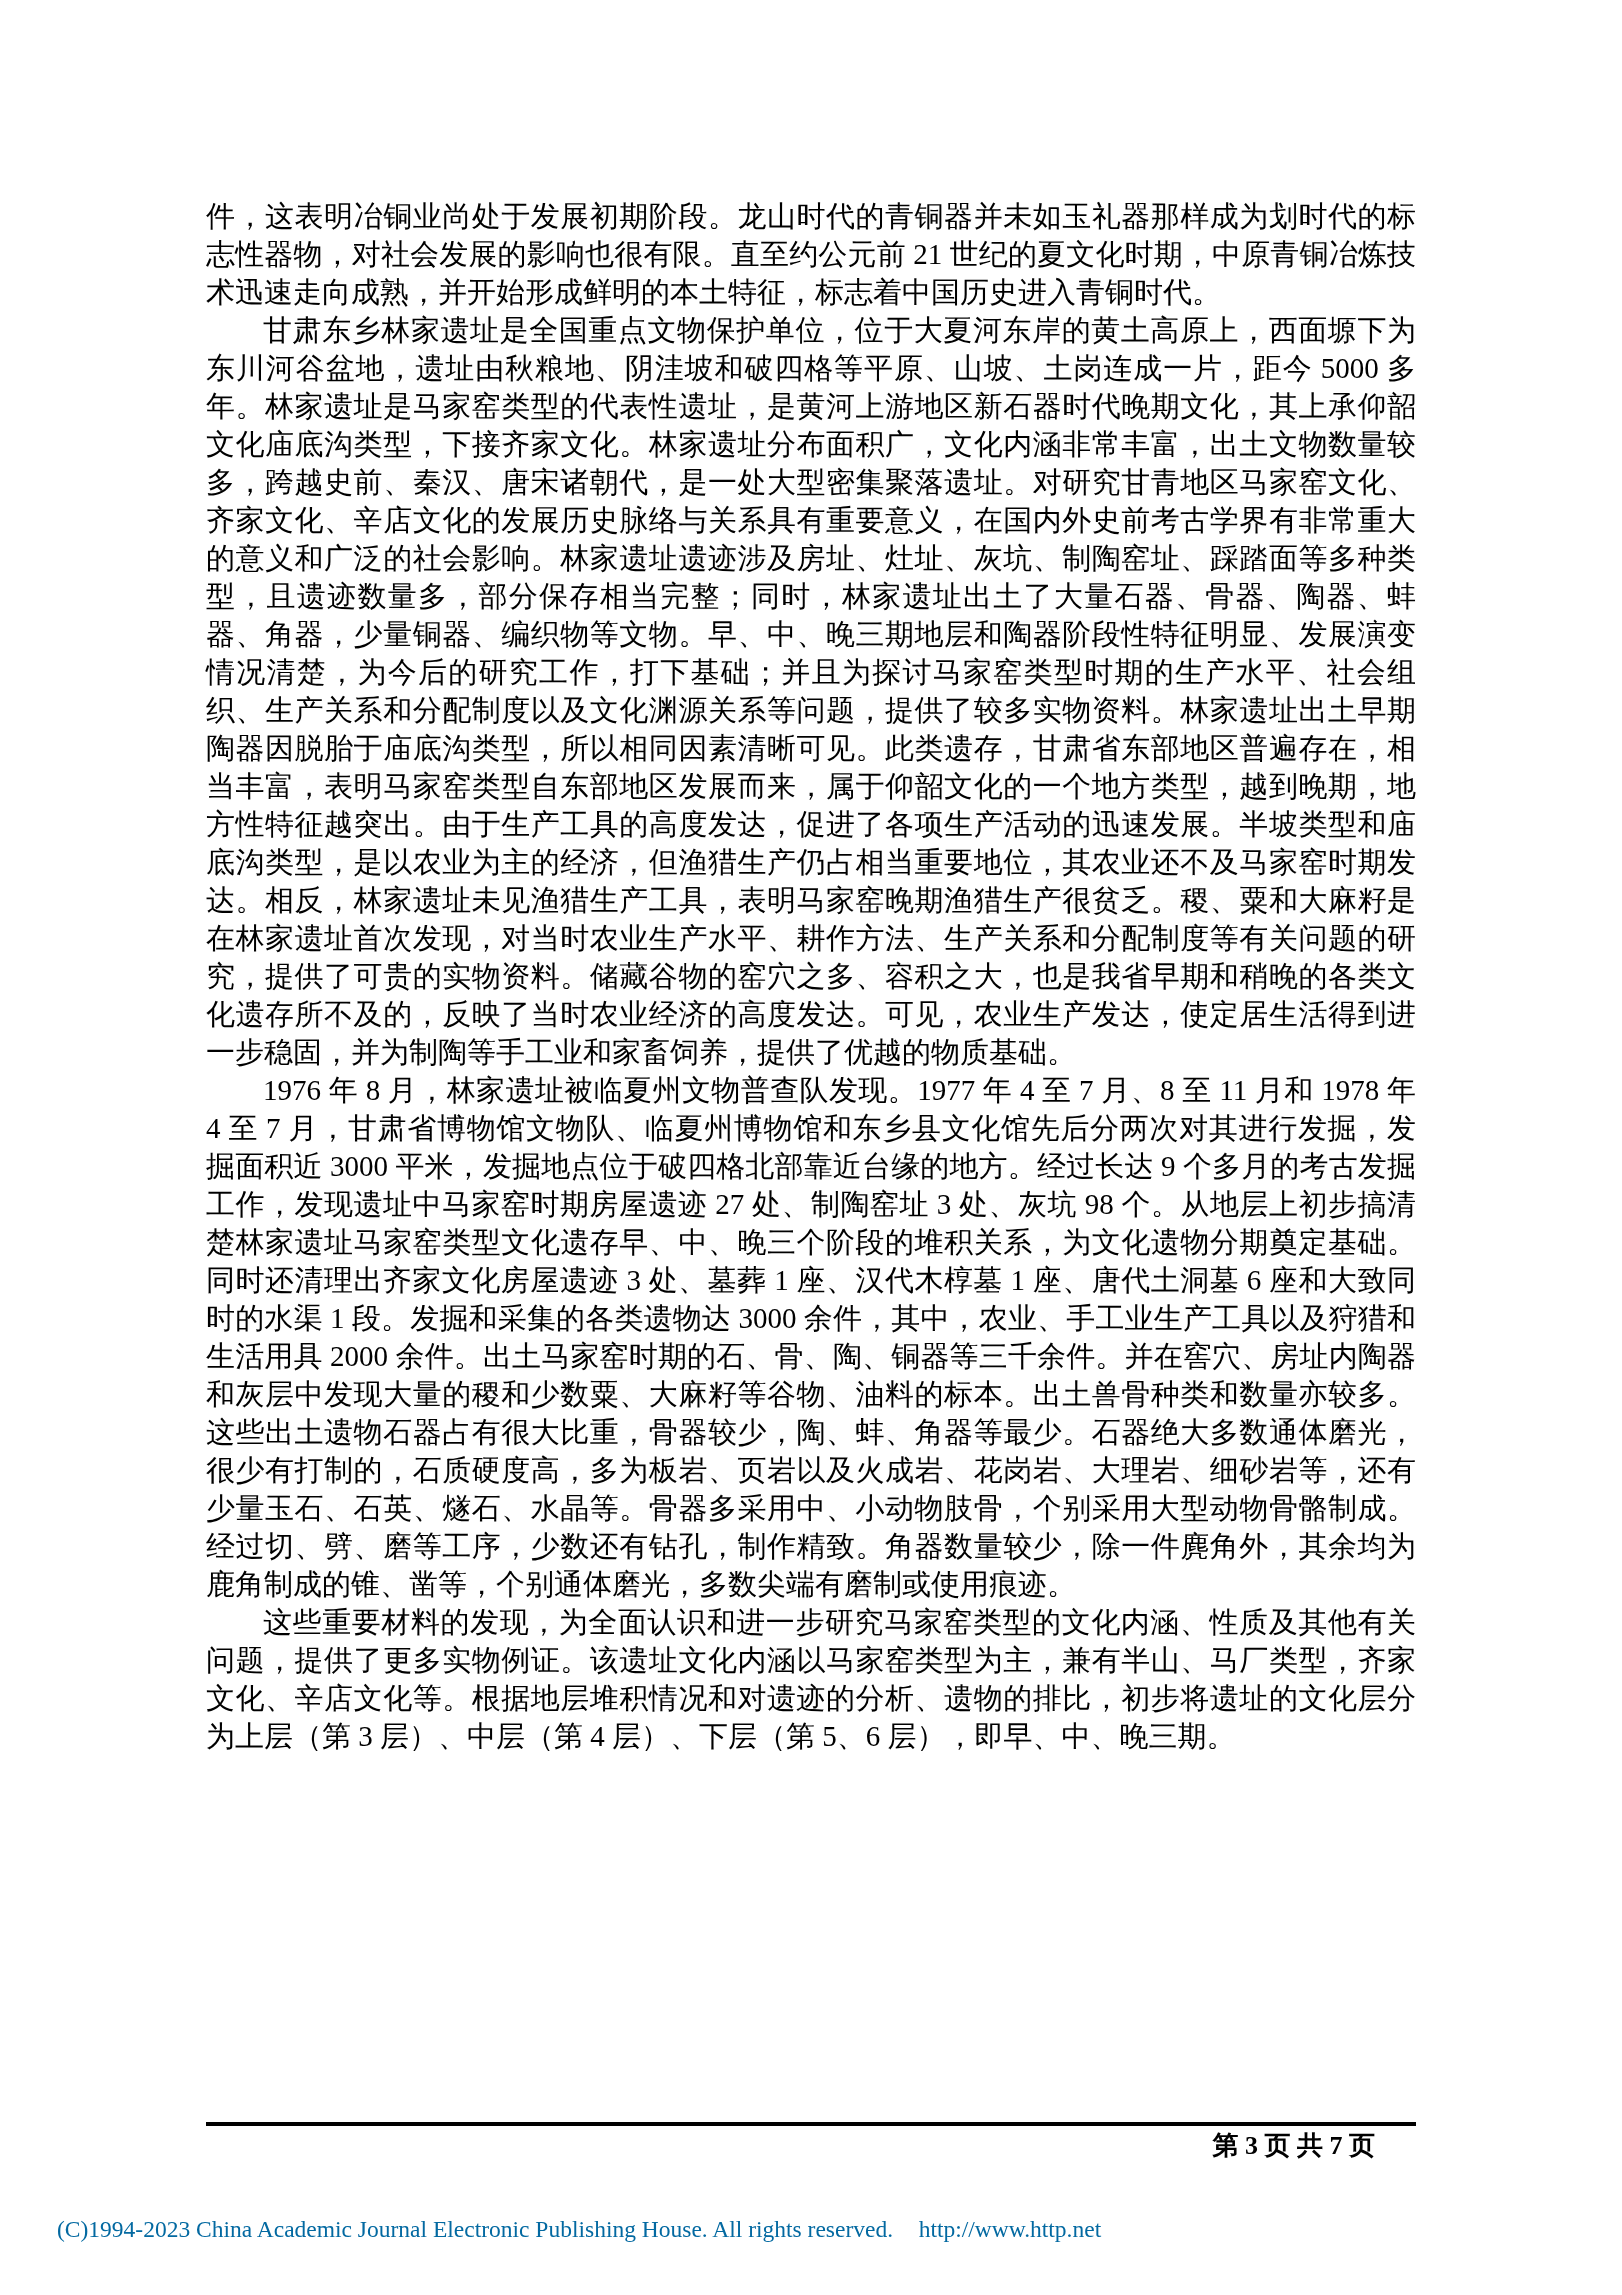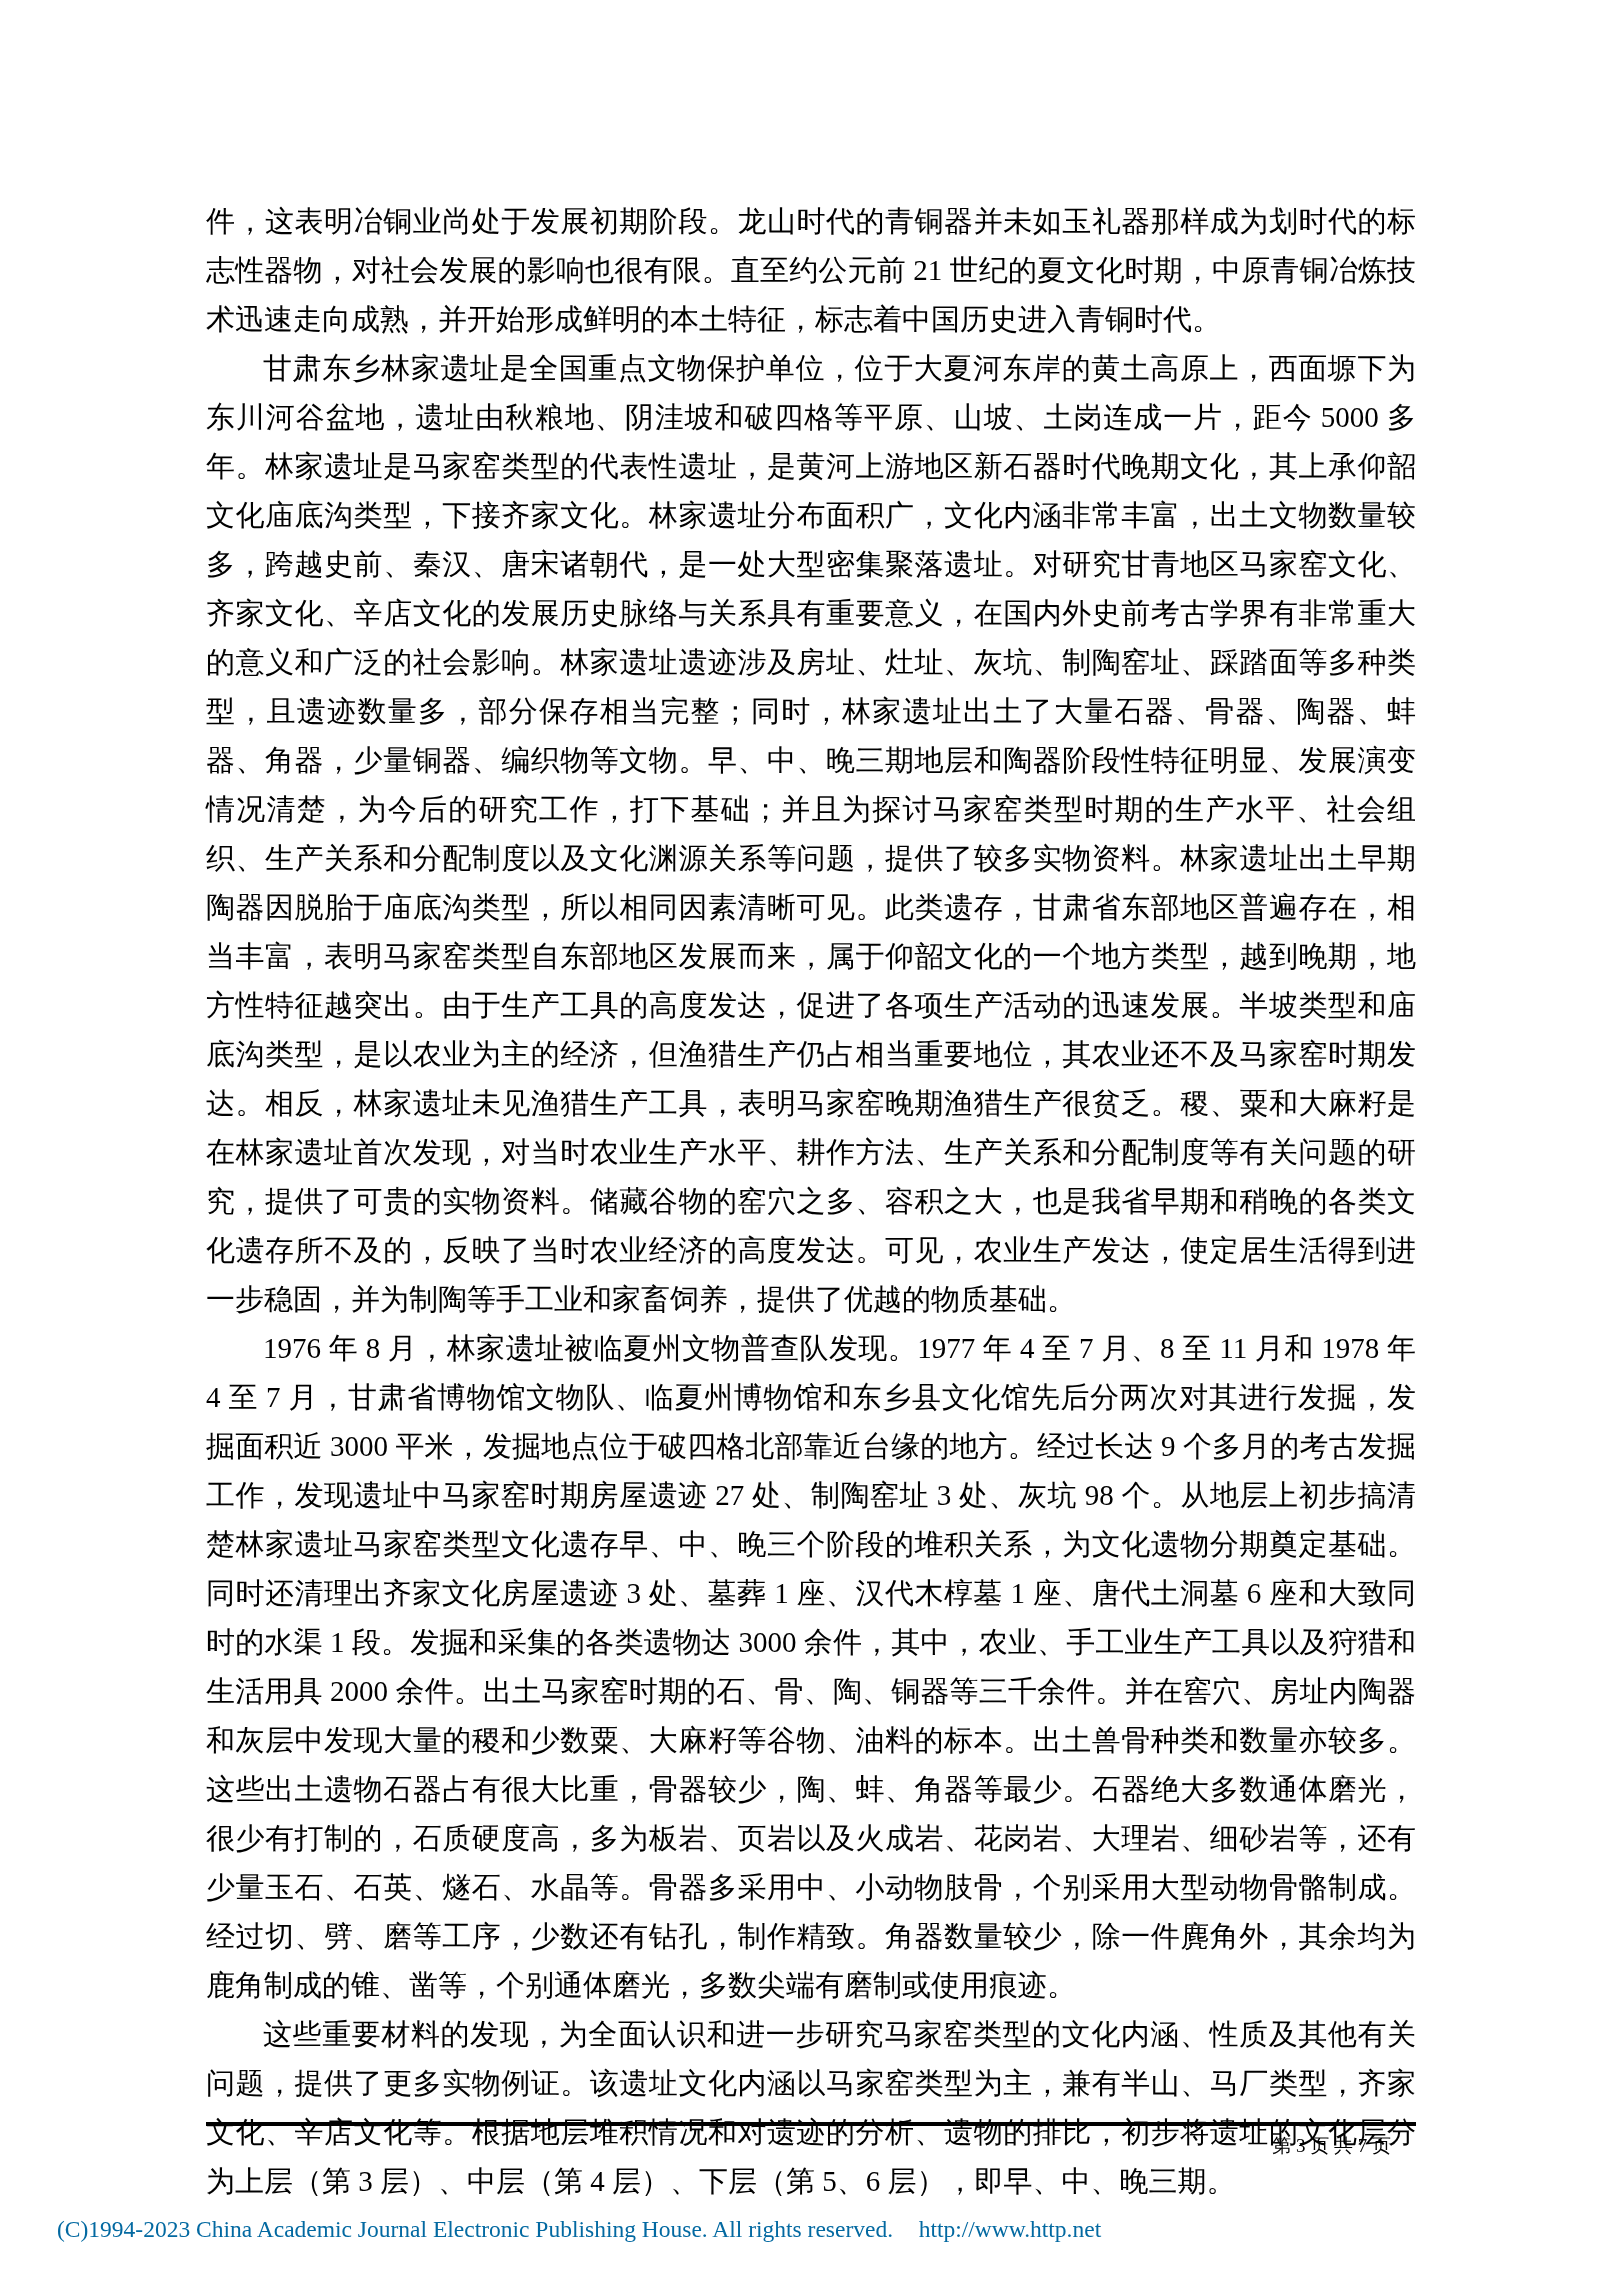--- a/index.html
+++ b/index.html
@@ -22,45 +22,46 @@
   }
   .content {
     position: absolute;
     left: 206px;
     top: 197px;
     width: 1210px;
   }
   .para {
     margin: 0;
     font-size: 29px;
-    line-height: 49px;
+    line-height: 38px;
     text-align: justify;
     text-justify: inter-character;
     letter-spacing: 0px;
     color: #000000;
   }
   .para.indent {
     text-indent: 57px;
   }
   .footer-rule {
     position: absolute;
     left: 206px;
     top: 2122px;
     width: 1210px;
     height: 3.6px;
     background: #000000;
   }
   .page-num {
     position: absolute;
     top: 2134px;
-    right: 232px;
-    font-size: 19px;
+    right: 248px;
+    font-size: 26px;
     line-height: 24.5px;
     color: #000000;
     white-space: nowrap;
+    font-weight: bold;
   }
   .copyright-bar {
     position: absolute;
     left: 57px;
     top: 2216px;
     width: 1513px;
     display: flex;
     align-items: baseline;
     gap: 25.6px;
     font-size: 23.5px;

